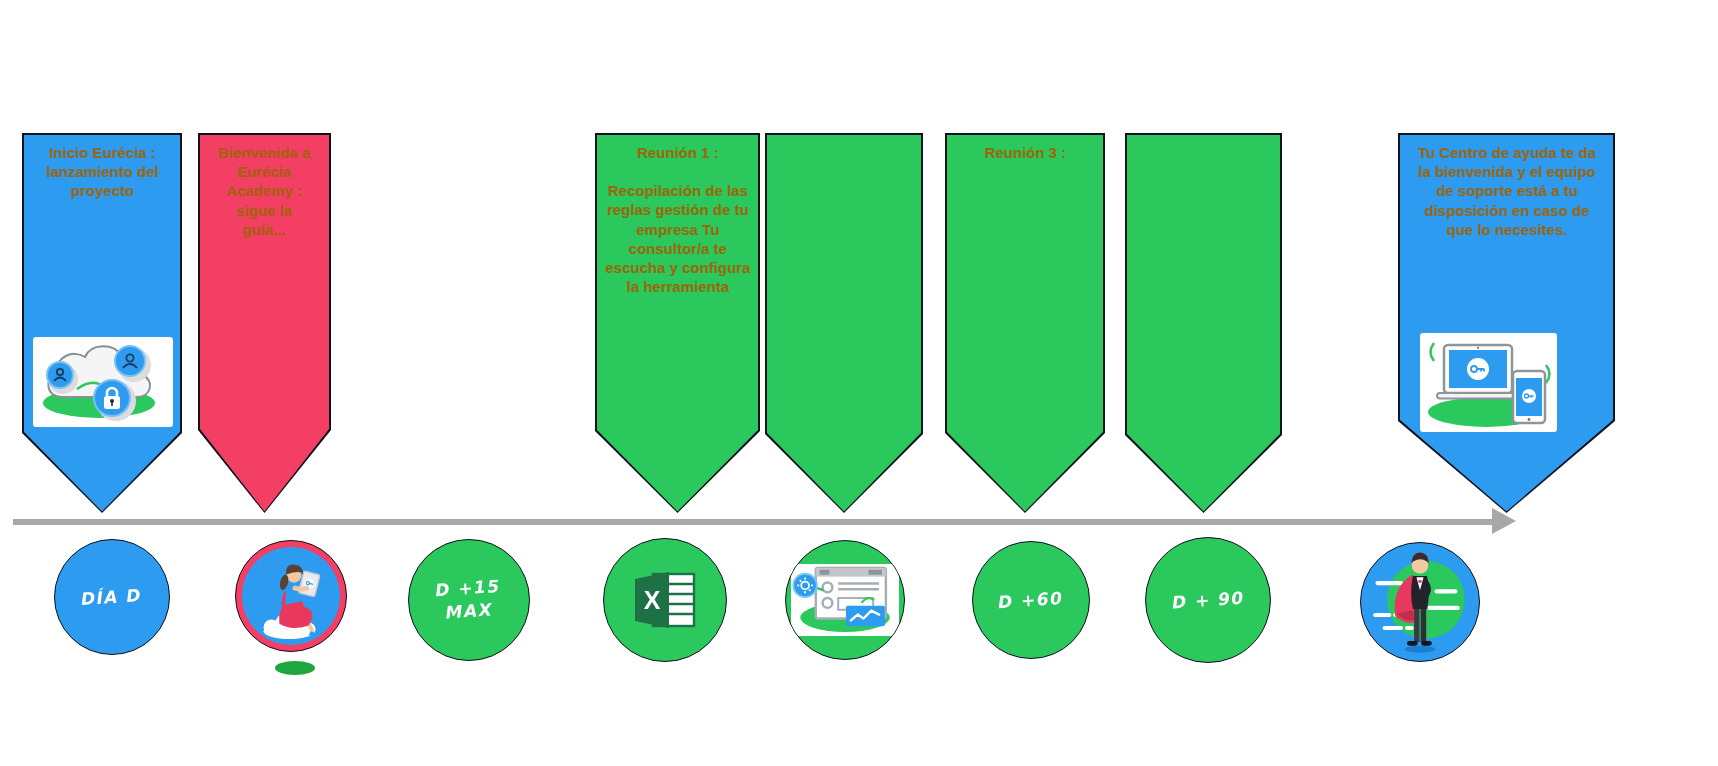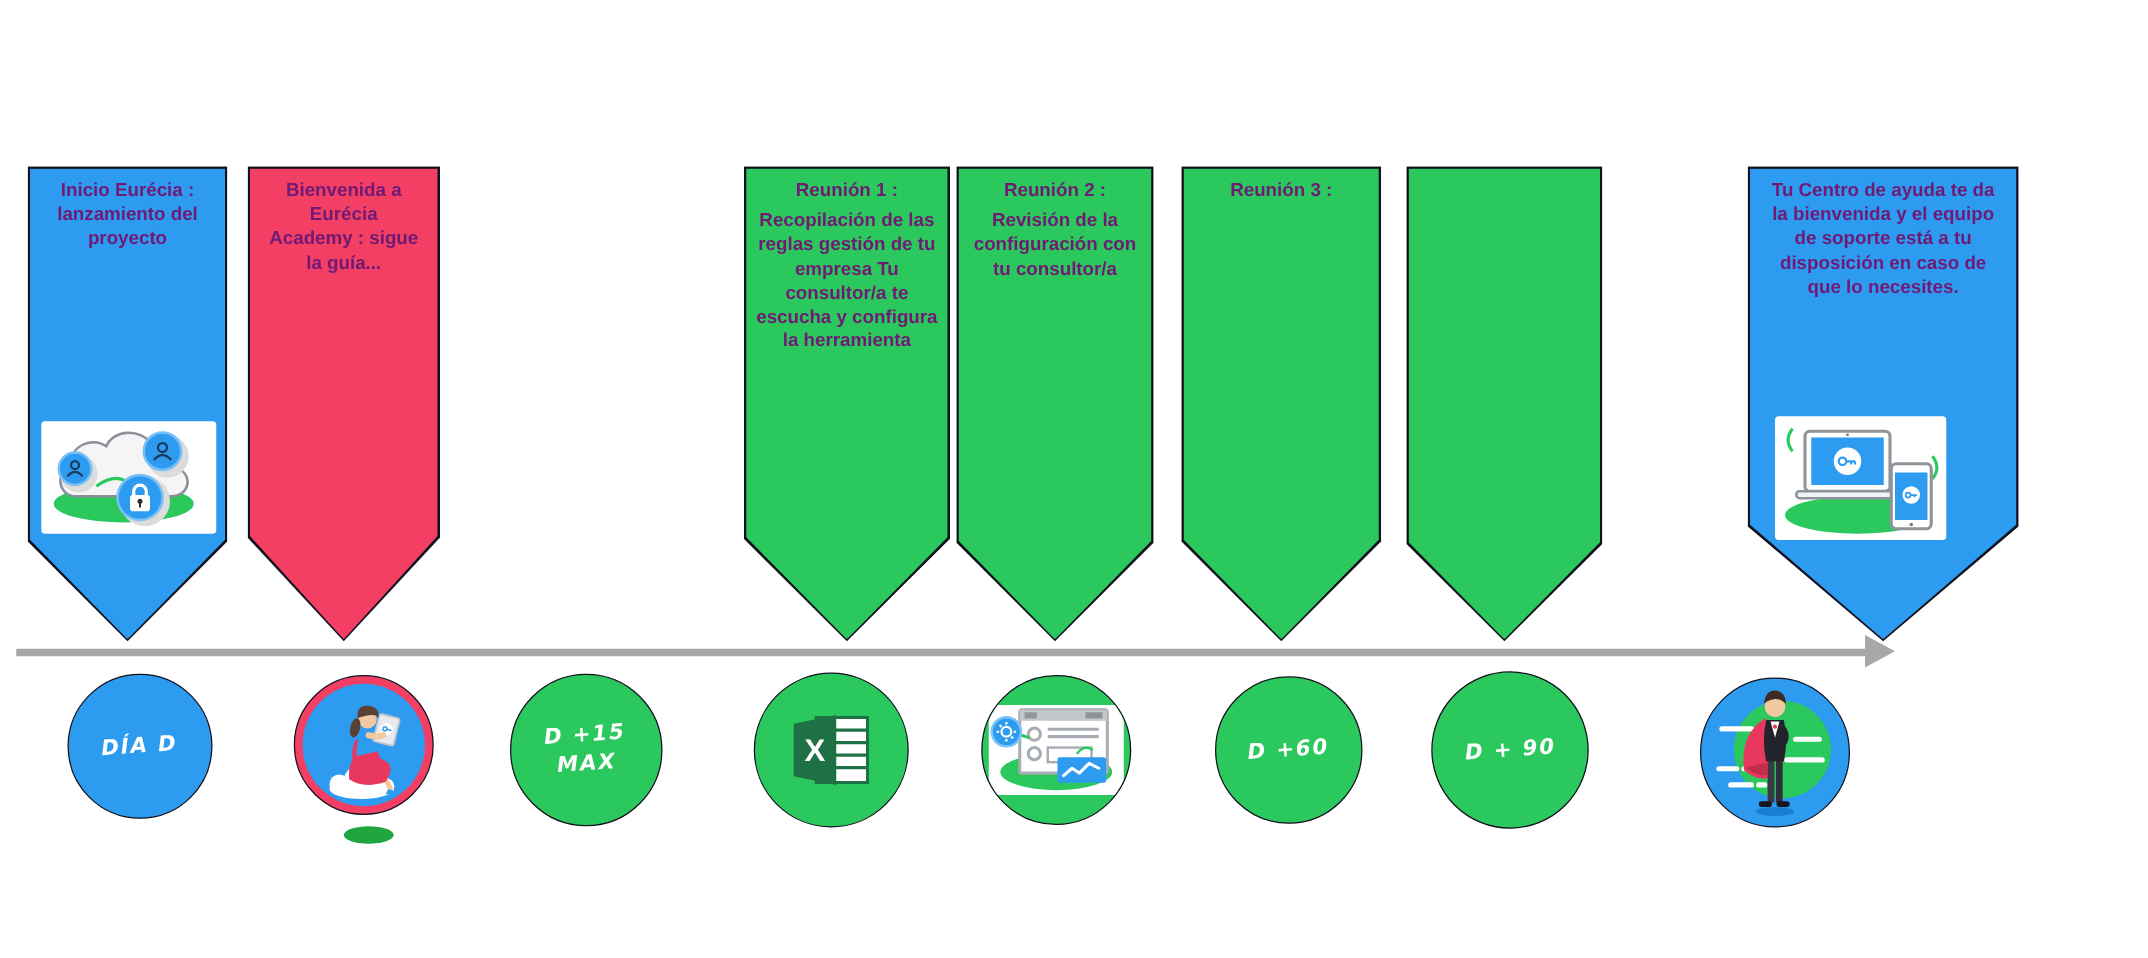--- a/index.html
+++ b/index.html
@@ -5,22 +5,22 @@
   html,body{margin:0;padding:0;background:#fff;}
   #stage{position:relative;width:1718px;height:766px;background:#fff;overflow:hidden;
          font-family:"Liberation Sans",sans-serif;}
 
   
   .banner{position:absolute;top:133px;height:380px;
           --clip:polygon(0 0,100% 0,100% calc(100% - var(--vh)),50% 100%,0 calc(100% - var(--vh)));}
   .banner .edge{position:absolute;inset:0;background:#12121e;clip-path:var(--clip);}
   .banner .fill{position:absolute;inset:1.6px;background:var(--bg);clip-path:var(--clip);}
   .banner .txt{position:absolute;left:6px;right:6px;top:10px;z-index:2;
-               color:#701a75;font-weight:bold;font-size:15px;line-height:1.28;text-align:center;}
-  .banner .b-body{margin-top:5px;}
+               color:#a16207;font-weight:bold;font-size:15px;line-height:1.28;text-align:center;}
+  .banner .b-body{margin-top:19px;}
   .banner .illus{position:absolute;z-index:2;background:#fff;border-radius:3px;
                  display:flex;align-items:center;justify-content:center;}
 
   
   .tl-line{position:absolute;left:13px;top:519px;width:1479px;height:6px;background:#A8A8A8;}
   .tl-head{position:absolute;left:1492px;top:508px;width:0;height:0;
            border-top:13px solid transparent;border-bottom:13px solid transparent;
            border-left:24px solid #A8A8A8;}
 
   
@@ -65,45 +65,41 @@
             <path d="M90,31 q7,-8 14,0"></path>
         </g>
         <path d="M74,60 v-4 a5,5 0 0 1 10,0 v4" stroke="#fff" stroke-width="2.6" fill="none"></path>
         <rect x="71" y="59" width="16" height="13" rx="2.5" fill="#fff"></rect>
         <circle cx="79" cy="64" r="2" fill="#2b2b33"></circle>
           <rect x="78.2" y="65" width="1.6" height="4" fill="#2b2b33"></rect>
       </svg>
     </div>
   </div>
 
-  <div class="banner" style="left:198px;width:154px;--vh:83px;--bg:#F23F63">
+  <div class="banner" style="left:198px;width:133px;--vh:83px;--bg:#F23F63">
     <div class="edge"></div>
     <div class="fill"></div>
     <div class="txt" style="left:16px;right:16px">
         <div>Bienvenida a Eurécia Academy : sigue la guía...</div>
       </div>
   </div>
 
 
   <div class="banner" style="left:595px;width:165px;--vh:82px;--bg:#2BC85D">
     <div class="edge"></div>
     <div class="fill"></div>
     <div class="txt">
       <div>Reunión 1 :</div>
       <div class="b-body">Recopilación de las reglas gestión de tu empresa Tu consultor/a te escucha y configura la herramienta</div>
     </div>
   </div>
 
   <div class="banner" style="left:765px;width:158px;--vh:79px;--bg:#2BC85D">
     <div class="edge"></div>
     <div class="fill"></div>
-    <div class="txt" style="left:10px;right:10px">
-      <div>Reunión 2 :</div>
-      <div class="b-body">Revisión de la configuración con tu consultor/a</div>
-    </div>
   </div>
 
   <div class="banner" style="left:945px;width:160px;--vh:80px;--bg:#2BC85D">
     <div class="edge"></div>
     <div class="fill"></div>
     <div class="txt" style="left:10px;right:10px">
       <div>Reunión 3 :</div>
     </div>
   </div>
 

